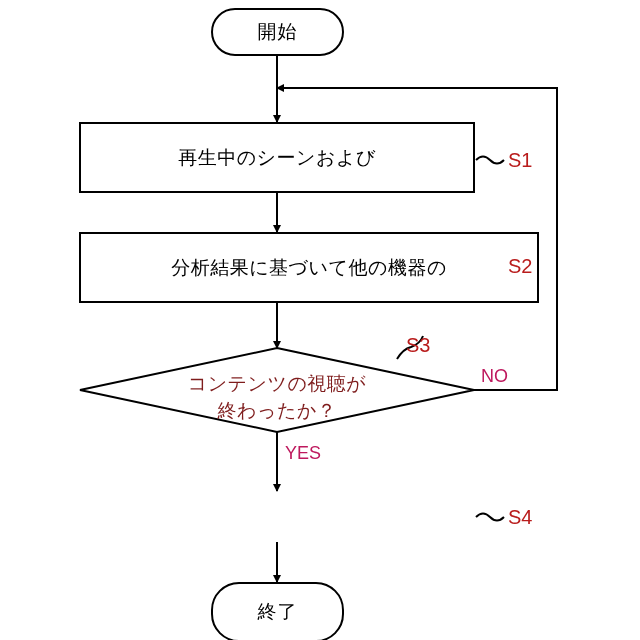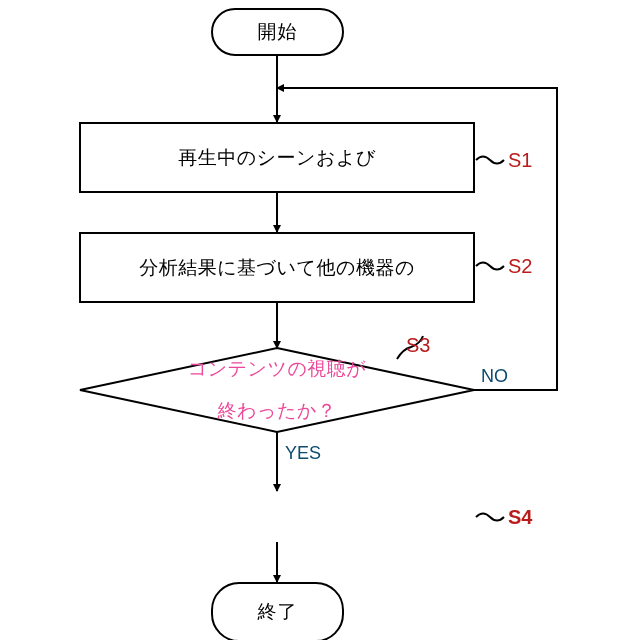--- a/index.html
+++ b/index.html
@@ -36,37 +36,37 @@
   .process {
     border: 2px solid #000000;
     font-size: 19px;
     line-height: 1.45;
     letter-spacing: 0.5px;
   }
   .decision-text {
     position: absolute;
     display: flex;
     align-items: center;
-    justify-content: space-between;
+    justify-content: flex-end;
     text-align: center;
     font-size: 19px;
     line-height: 1.45;
     letter-spacing: 0.5px;
-    color: #ec4899;
+    color: #7f1d1d;
   }
   .step-label {
     position: absolute;
     font-size: 20px;
     color: #b91c1c;
     white-space: nowrap;
   }
   .edge-label {
     position: absolute;
     font-size: 18px;
-    color: #0c4a6e;
+    color: #be185d;
     white-space: nowrap;
   }
   svg.lines {
     position: absolute;
     left: 0;
     top: 0;
     width: 640px;
     height: 640px;
     pointer-events: none;
   }
@@ -106,33 +106,33 @@
 
   <div class="node terminator" style="left:211px; top:8px; width:133px; height:48px;">
     <span>開始</span>
   </div>
 
   <div class="node process" style="left:79px; top:122px; width:396px; height:71px; flex-direction:column;text-align:right;">
     <span>再生中のシーンおよび</span>
   </div>
   <div class="step-label" style="left:508px; top:149px;">S1</div>
 
-  <div class="node process" style="left:79px; top:232px; width:396px; height:71px; flex-direction:column;">
+  <div class="node process" style="left:79px; top:232px; width:460px; height:71px; flex-direction:column;">
     <span>分析結果に基づいて他の機器の</span>
   </div>
   <div class="step-label" style="left:508px; top:255px;">S2</div>
 
   <div class="decision-text" style="left:130px; top:355px; width:294px; height:70px; flex-direction:column;">
     <span>コンテンツの視聴が</span>
     <span>終わったか？</span>
   </div>
   <div class="step-label" style="left:406px; top:334px;">S3</div>
 
   <div class="edge-label" style="left:481px; top:366px;">NO</div>
   <div class="edge-label" style="left:285px; top:443px;">YES</div>
 
-  <div class="step-label" style="left:508px; top:506px;font-weight:bold;">S4</div>
+  <div class="step-label" style="left:508px; top:506px;">S4</div>
 
   <div class="node terminator" style="left:211px; top:582px; width:133px; height:60px;">
     <span>終了</span>
   </div>
 
 </div>
 
 </body></html>

